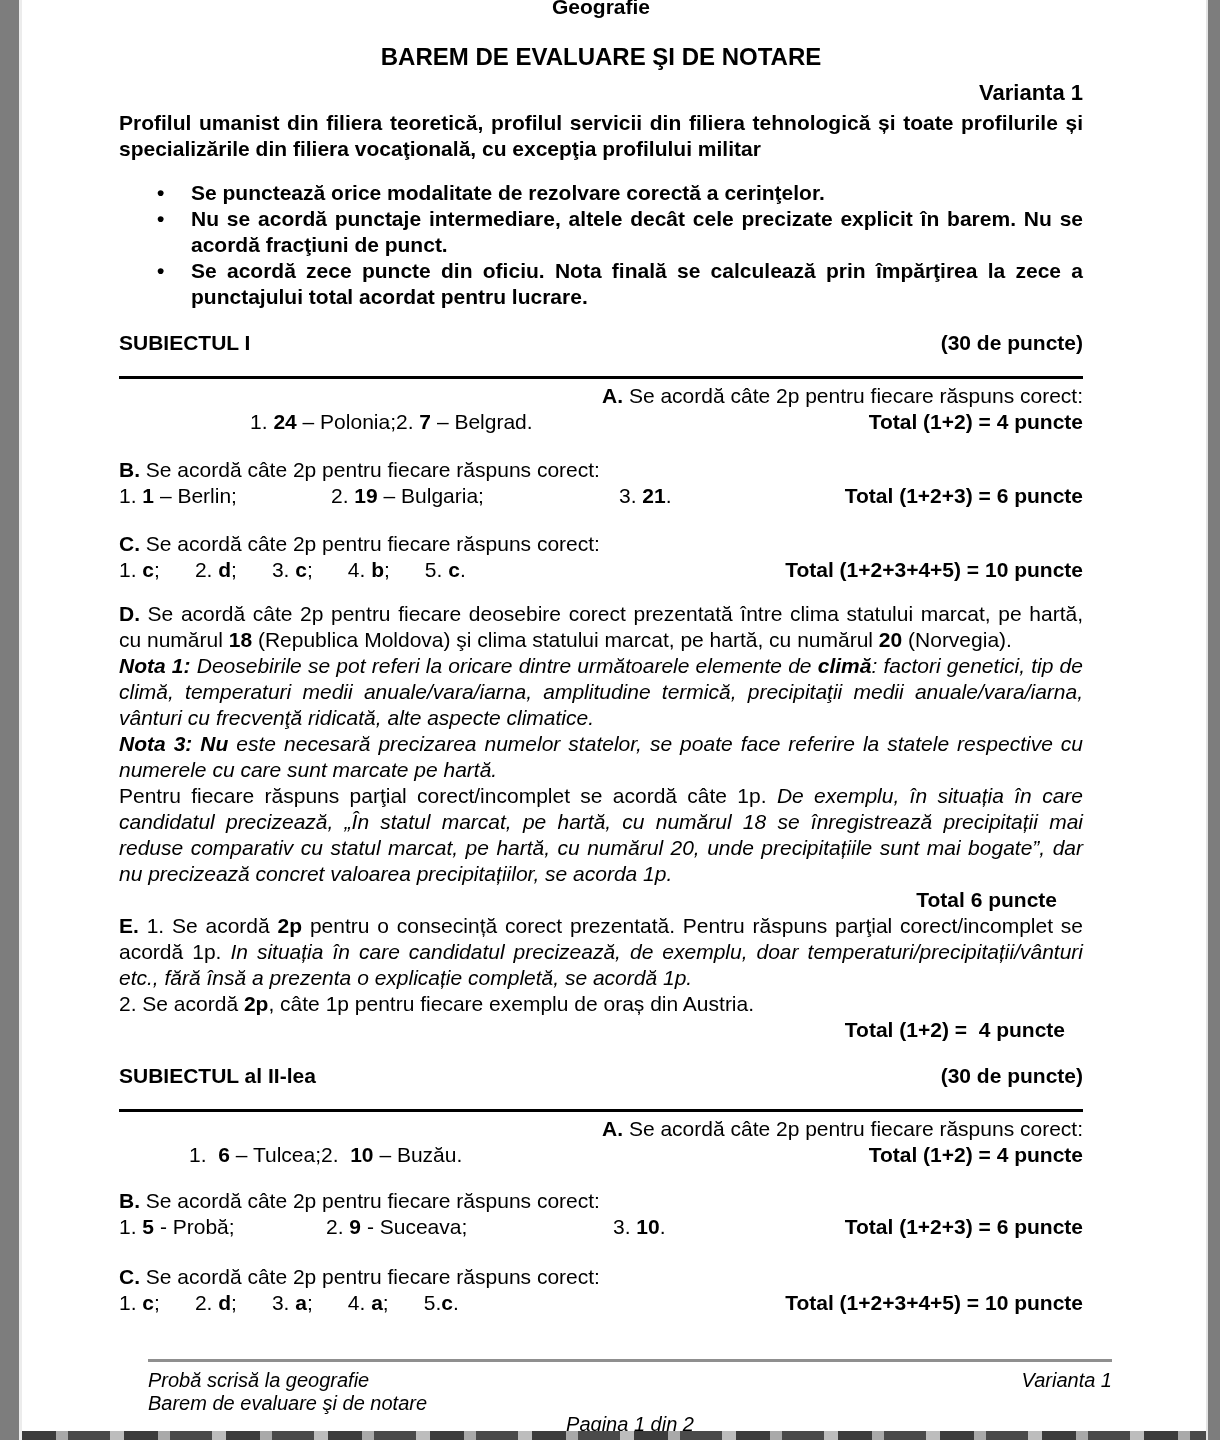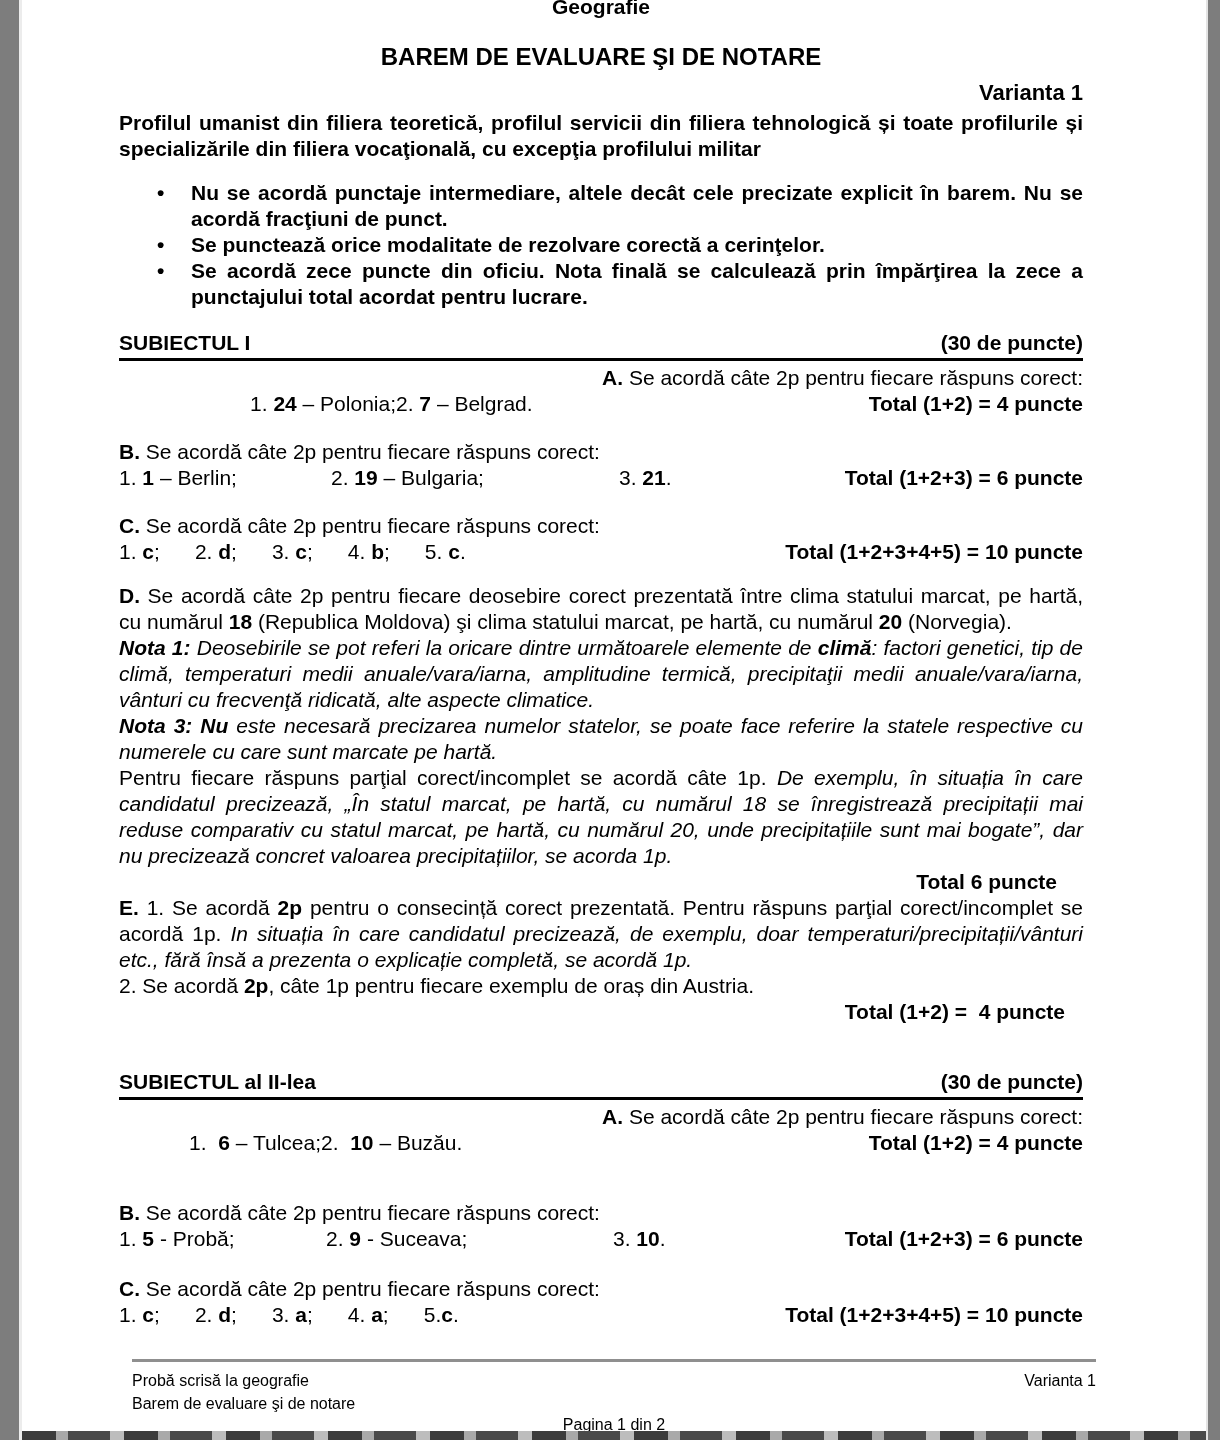--- a/index.html
+++ b/index.html
@@ -11,43 +11,43 @@
   .i{font-style:italic;}
   .bi{font-weight:bold;font-style:italic;}
   p{margin:0;}
   .course{font-weight:bold;text-align:center;margin-top:-4px;line-height:22px;}
   .doc-title{font-weight:bold;text-align:center;font-size:24px;line-height:30px;margin-top:24px;}
   .variant{font-weight:bold;text-align:right;font-size:22px;line-height:26px;margin-top:8px;}
   .intro{font-weight:bold;text-align:justify;margin-top:4px;}
   .bullets{margin-top:18px;}
   .bullet{position:relative;padding-left:72px;font-weight:bold;text-align:justify;}
   .bullet::before{content:"•";position:absolute;left:38px;top:0;}
-  .subject-heading{display:flex;justify-content:space-between;font-weight:bold;border-bottom:3px solid #000;padding-bottom:2px;}
+  .subject-heading{display:flex;justify-content:space-between;font-weight:bold;border-bottom:3px solid #000;padding-bottom:20px;}
   .mt10{margin-top:4px;text-align:right;}
   .mt18{margin-top:18px;}
   .mt20{margin-top:20px;}
   .mt22{margin-top:22px;}
   .mt24{margin-top:24px;}
-  .mt26{margin-top:44px;}
+  .mt26{margin-top:20px;}
   .lead{white-space:pre-wrap;}
   .ans-row{display:flex;align-items:baseline;}
   .ans{white-space:pre;}
   .w277{width:277px;}
   .w212{width:212px;}
   .w288{width:288px;}
   .w202{width:202px;}
   .w207{width:207px;}
   .w287{width:287px;}
   .mr35{margin-right:35px;}
   .total{font-weight:bold;margin-left:auto;white-space:pre;}
   .total-line{font-weight:bold;text-align:right;white-space:pre;}
   .pr26{padding-right:26px;}
   .pr18{padding-right:18px;}
   .para{text-align:justify;}
-  .footer{position:absolute;left:132px;top:1359px;width:964px;font-size:16px;line-height:23px;}
+  .footer{position:absolute;left:148px;top:1359px;width:964px;font-size:20px;line-height:23px;font-style:italic;}
   .footer-sep{border-top:3px solid #8f8f8f;margin-bottom:7px;}
   .footer-row{display:flex;justify-content:space-between;}
   .footer-page{text-align:center;margin-top:-2px;}
   .next-page-edge{position:absolute;left:22px;top:1431px;width:1184px;height:9px;
     background:repeating-linear-gradient(90deg,#3c3c3c 0 34px,#a9a9a9 34px 46px,#4a4a4a 46px 88px,#bdbdbd 88px 102px);}
 </style>
 </head>
 <body>
 
 <div class="strip-left"></div>
@@ -55,22 +55,22 @@
 
 <div class="content">
 
   <p class="course">Geografie</p>
   <p class="doc-title">BAREM DE EVALUARE ŞI DE NOTARE</p>
   <p class="variant">Varianta 1</p>
 
   <p class="intro">Profilul umanist din filiera teoretică, profilul servicii din filiera tehnologică și toate profilurile și specializările din filiera vocaţională, cu excepţia profilului militar</p>
 
   <div class="bullets">
+    <p class="bullet">Se punctează orice modalitate de rezolvare corectă a cerinţelor.</p>
     <p class="bullet">Nu se acordă punctaje intermediare, altele decât cele precizate explicit în barem. Nu se acordă fracţiuni de punct.</p>
-    <p class="bullet">Se punctează orice modalitate de rezolvare corectă a cerinţelor.</p>
     <p class="bullet">Se acordă zece puncte din oficiu. Nota finală se calculează prin împărţirea la zece a punctajului total acordat pentru lucrare.</p>
   </div>
 
   <div class="subject-heading mt20">
     <span>SUBIECTUL I</span>
     <span>(30 de puncte)</span>
   </div>
 
   <div class="mt10">
     <p class="lead"><span class="b">A.</span><span> Se acordă câte 2p pentru fiecare răspuns corect:</span></p>

